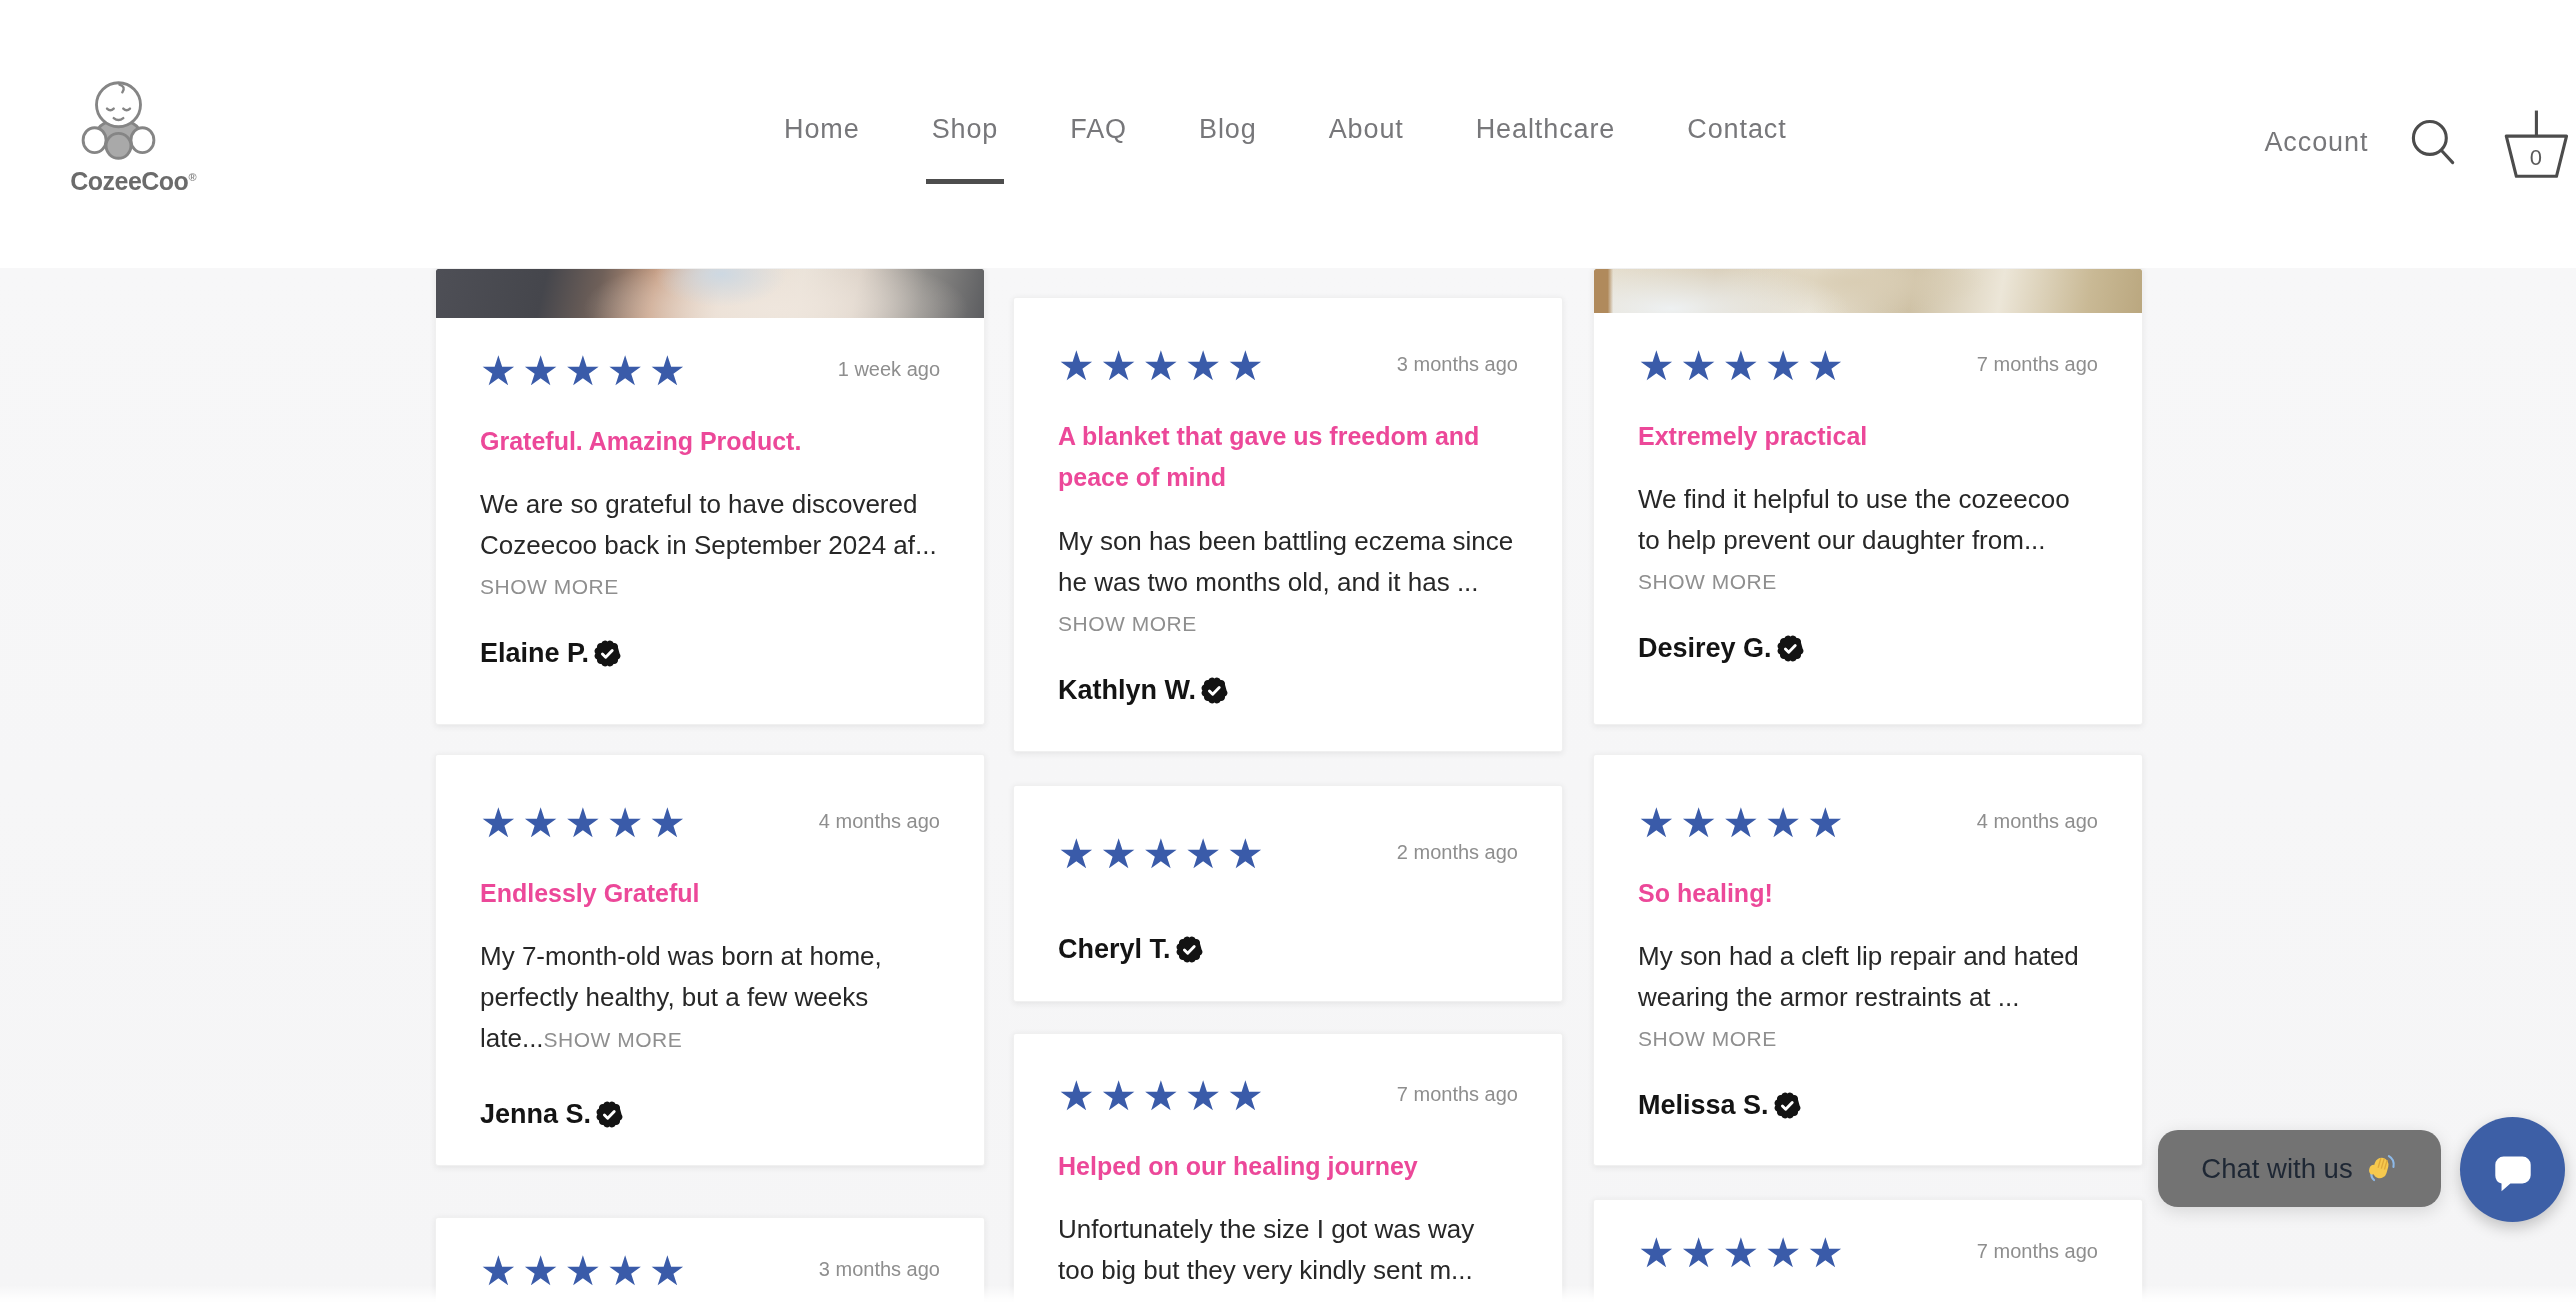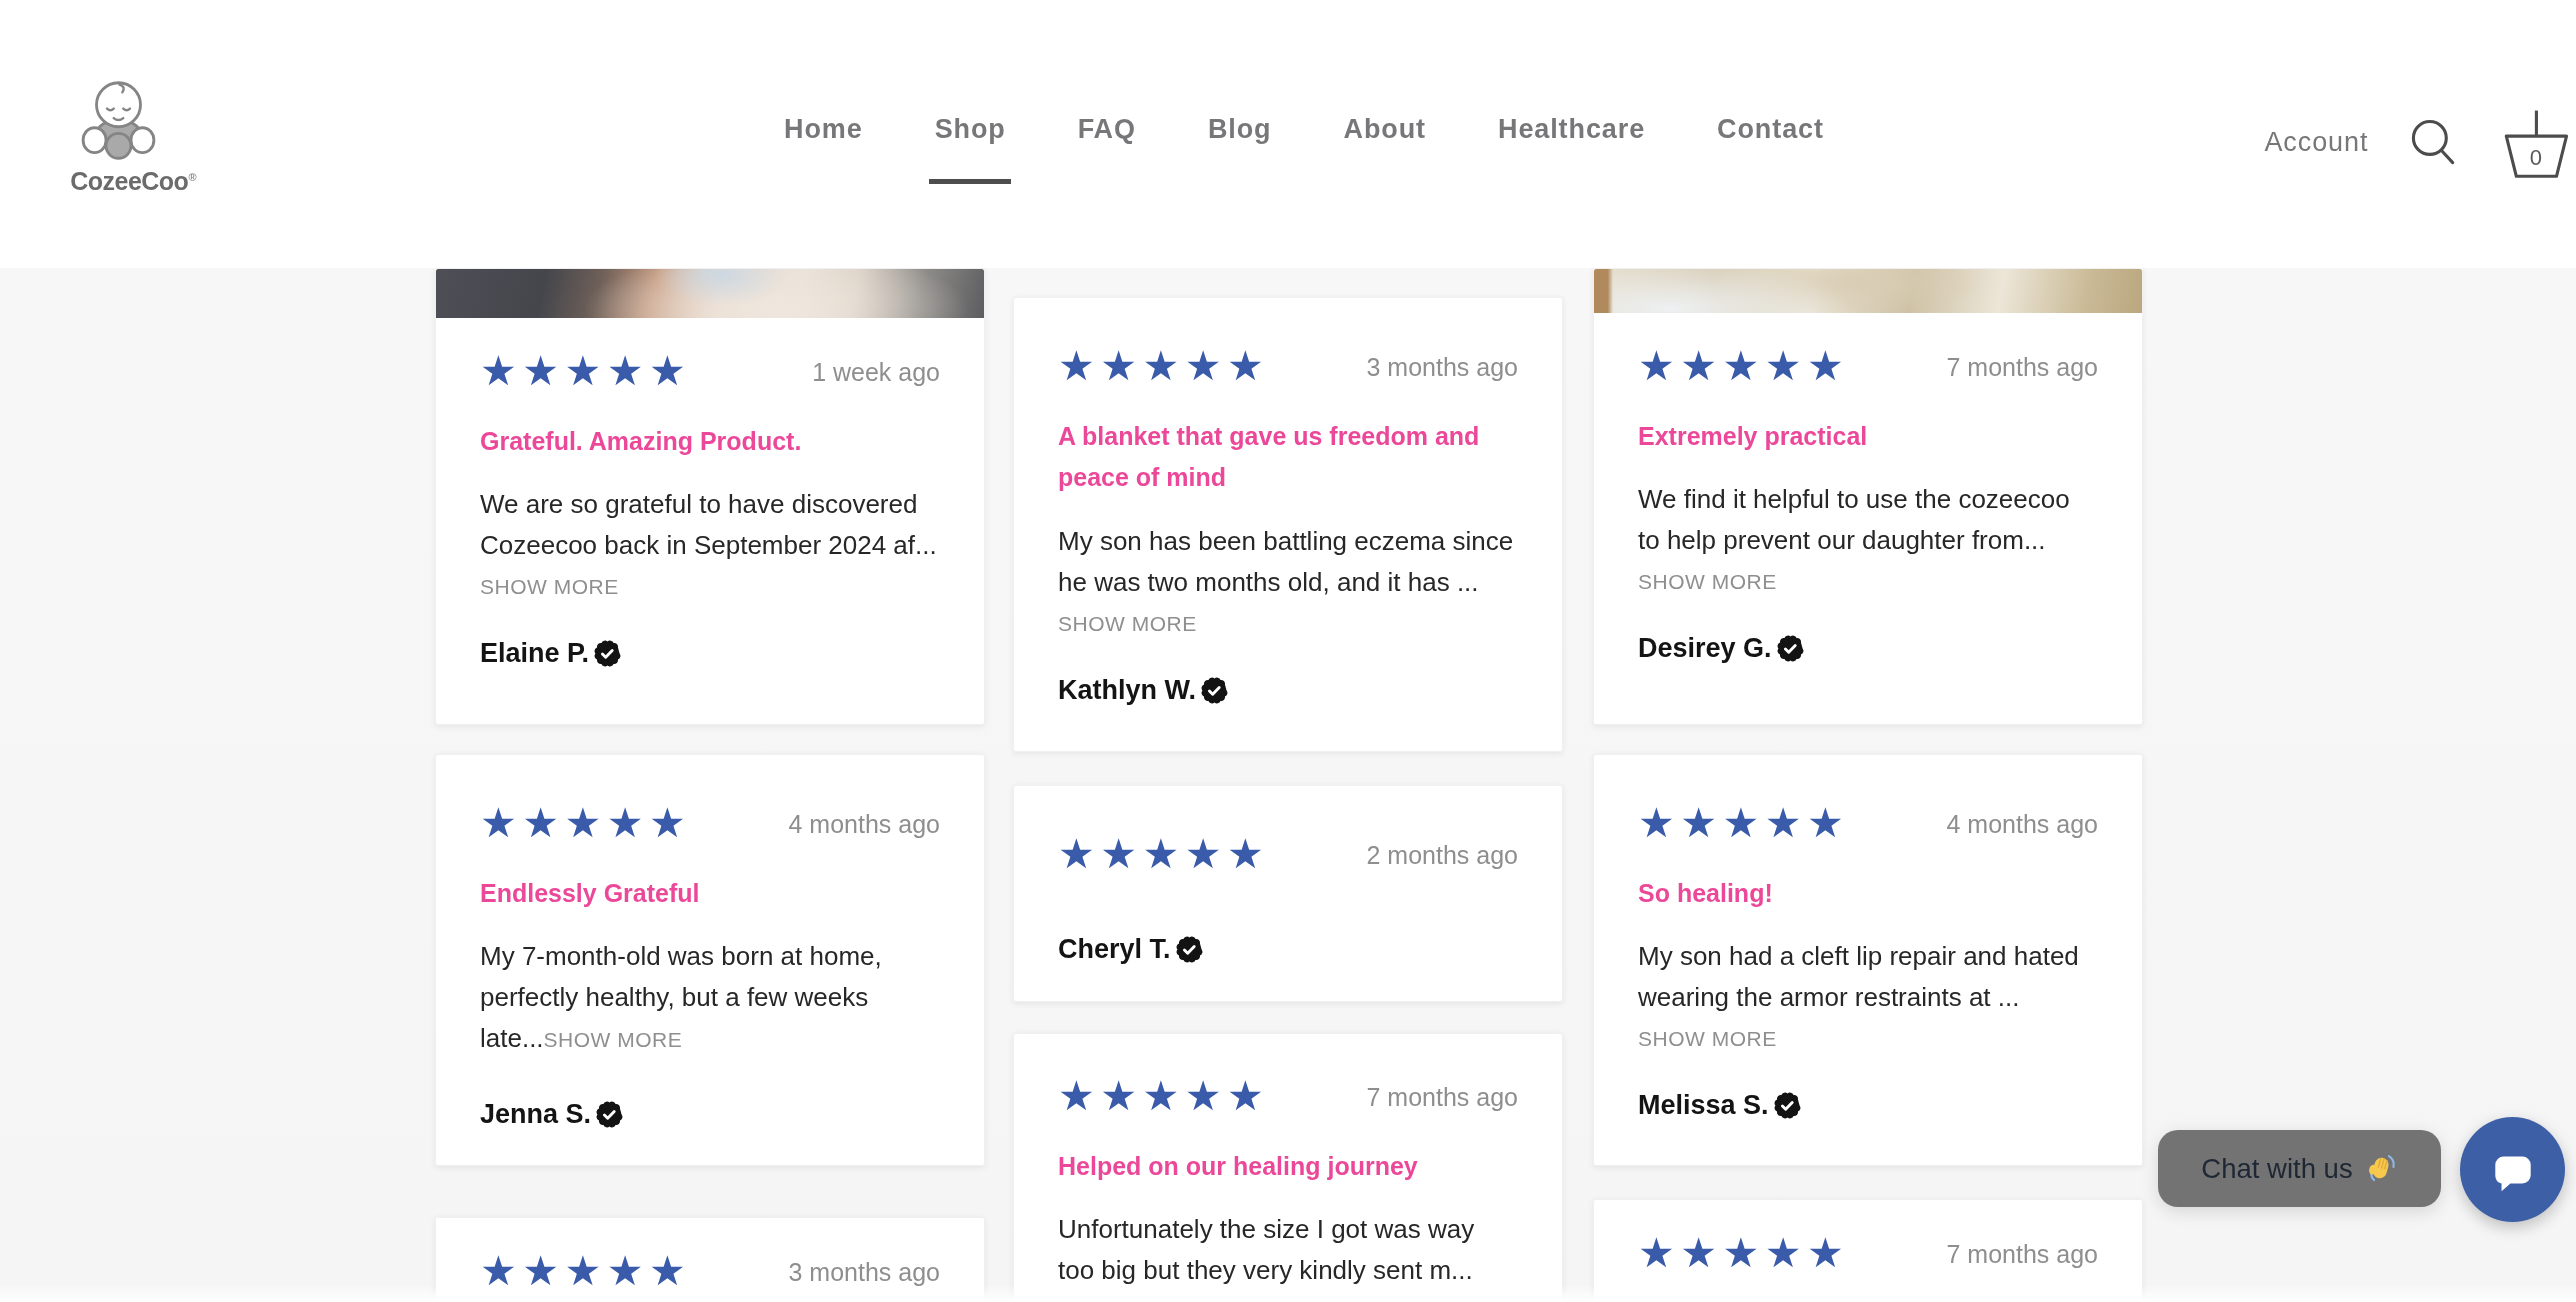--- a/index.html
+++ b/index.html
@@ -8,21 +8,21 @@
     background:#fff;font-family:"Liberation Sans",sans-serif;
     --star-blue:#3a5ba9; --chat-blue:#3d5fa6; --seal-black:#131313;
   }
   
   .header{position:absolute;top:0;left:0;width:2576px;height:268px;background:#fff;z-index:4}
   .logo{position:absolute;left:40px;top:77px;width:156px;text-align:right;cursor:pointer}
   .logo svg{display:block;margin:0 auto}
   .brand{font-size:25px;font-weight:bold;color:#6b6b6b;letter-spacing:-0.5px;margin-top:1.8px;white-space:nowrap}
   .brand sup{font-size:11px;font-weight:bold;color:#8a8a8a}
   .nav{position:absolute;left:784px;top:114px;display:flex;gap:72px;align-items:flex-start}
-  .nav-item{position:relative;font-size:27px;color:#77777a;letter-spacing:0.9px;font-weight:700;cursor:pointer;white-space:nowrap}
+  .nav-item{position:relative;font-size:27px;color:#77777a;letter-spacing:0.9px;font-weight:400;cursor:pointer;white-space:nowrap}
   .nav-item.active::after{content:"";position:absolute;left:-5.5px;right:-5.5px;bottom:-39px;height:5.5px;background:#4d4d4d}
   .header-right{position:absolute;right:3.7px;top:103px;display:flex;align-items:center;gap:39px}
   .account{font-size:27px;color:#77777a;letter-spacing:0.9px;font-weight:300;cursor:pointer}
   .icon-btn{cursor:pointer;display:flex;align-items:center;justify-content:center}
   .cart-wrap{position:relative;width:73px;height:79px}
   .cart-count{position:absolute;left:50%;top:42px;transform:translateX(-50%);font-size:22px;color:#5a5a5a}
   
   .content{position:absolute;top:268px;left:0;width:2576px;height:1035px;overflow:hidden;
     background:linear-gradient(180deg,#f7f7f8 0%,#f5f5f6 100%)}
   .col{position:absolute;top:0;width:550px;display:flex;flex-direction:column}
@@ -41,21 +41,21 @@
   .photo-blanket{height:44px;background:
     linear-gradient(90deg,#b08a5c 0%,#b08a5c 2.5%,rgba(176,138,92,0) 3.5%),
     radial-gradient(239px 64px at 14% 90%,#eef1f2 0%,rgba(238,241,242,0) 75%),
     radial-gradient(183px 46px at 48% 30%,#d9cdb4 0%,rgba(217,205,180,0) 70%),
     linear-gradient(100deg,#e6decd 0%,#d7cbb4 22%,#e9e2d2 40%,#cec1a5 58%,#ece6d8 74%,#c9b995 90%,#baa77f 100%)}
   .stars-row{display:flex;justify-content:space-between;align-items:flex-start;margin-top:48px}
   .photo + .stars-row{margin-top:33px}
   .c13 .stars-row,.c33 .stars-row{margin-top:33px}
   .c23 .stars-row{margin-top:42px}
   .stars{font-size:41px;line-height:1;color:var(--star-blue);letter-spacing:5.5px;white-space:nowrap}
-  .date{font-size:25px;color:#8e8e8e;margin-top:7.3px;white-space:nowrap}
+  .date{font-size:20px;color:#8e8e8e;margin-top:7.3px;white-space:nowrap}
   .rev-title{font-weight:bold;font-size:25px;color:#ec4899;line-height:1.65;margin-top:29px}
   .rev-body{font-size:26px;color:#272727;line-height:41px;margin-top:22px}
   .show-more{display:inline-block;font-size:21px;color:#8f8f8f;letter-spacing:0.5px;margin-top:9.2px;cursor:pointer}
   .show-more-inline{font-size:21px;color:#8f8f8f;letter-spacing:0.5px;cursor:pointer}
   .name-row{display:flex;align-items:center;gap:4px;margin-top:39px;font-weight:bold;font-size:27px;color:#141414}
   .c22 .name-row{margin-top:59px}
   .seal{flex:none}
   
   .chat-pill{position:absolute;left:2158px;top:1130px;width:283px;height:77px;background:#737373;
     border-radius:20px;box-shadow:0 4.6px 18.3px rgba(0,0,0,.13);display:flex;align-items:center;

